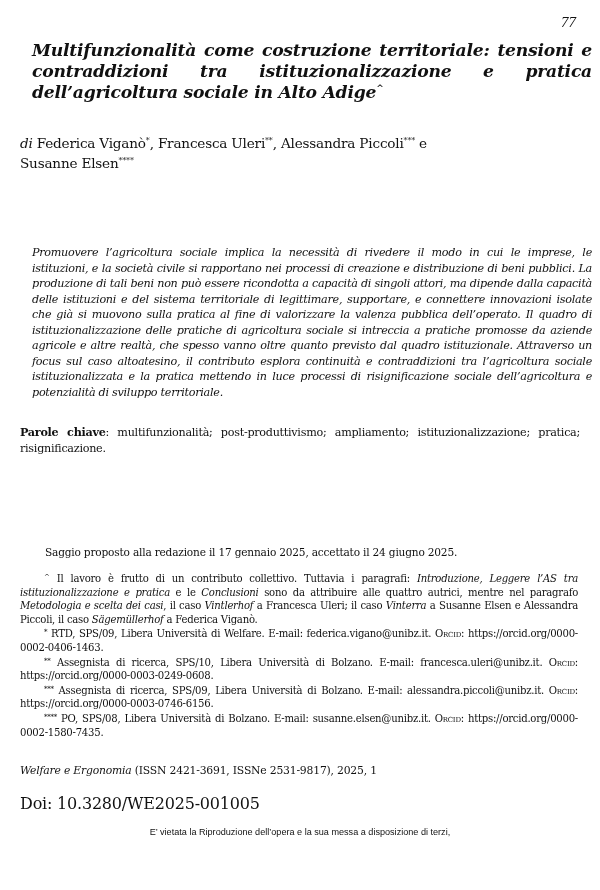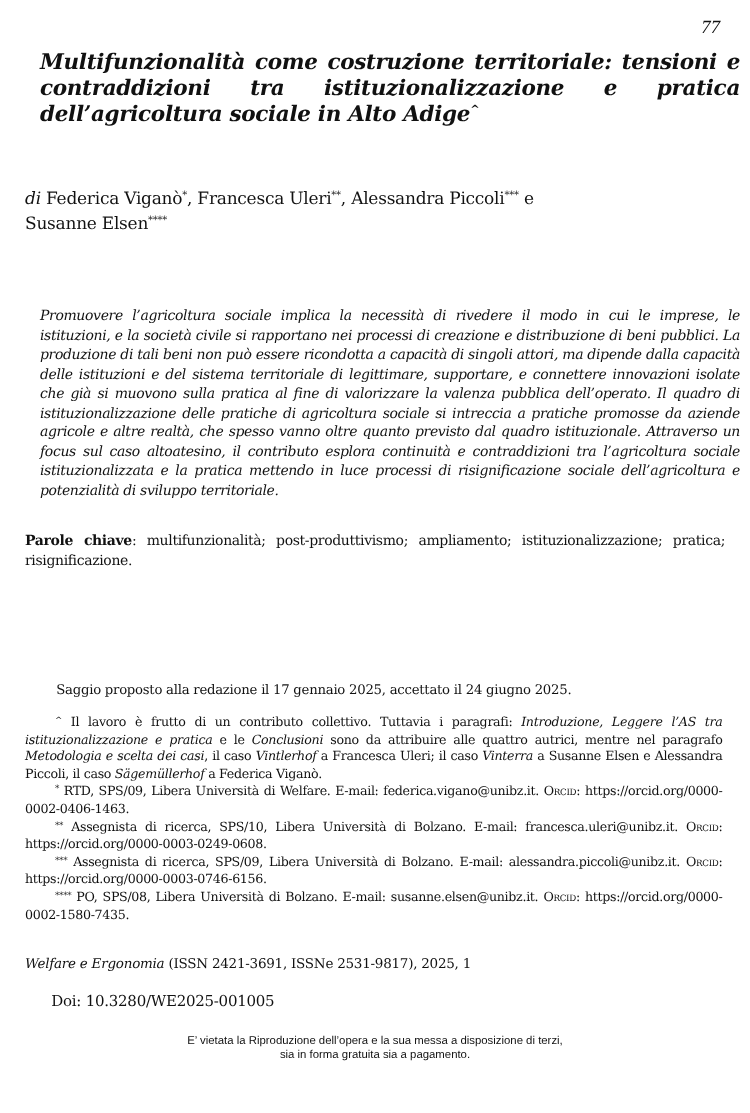--- a/index.html
+++ b/index.html
@@ -40,21 +40,20 @@
     .title sup { font-size: 9px; font-style: normal; vertical-align: 7px; line-height: 0; }
     .authors {
       position: absolute;
       top: 133px;
       left: 20px;
       width: 560px;
       font-family: "DejaVu Serif", serif;
       font-size: 13.6px;
       line-height: 20px;
       letter-spacing: -0.2px;
-      margin-top: 16px;
     }
     .authors .di { font-style: italic; }
     .authors sup { font-size: 8px; vertical-align: 5px; line-height: 0; }
     .abstract {
       position: absolute;
       top: 233px;
       left: 20px;
       width: 560px;
       margin: 12px;
       font-family: "DejaVu Serif", serif;
@@ -109,23 +108,22 @@
       font-family: "DejaVu Serif", serif;
       font-size: 10.8px;
       letter-spacing: -0.2px;
     }
     .journal i { font-style: italic; }
     .doi {
       position: absolute;
       top: 794px;
       left: 20px;
       font-family: "DejaVu Serif", serif;
-      font-size: 12px;
+      font-size: 16px;
       letter-spacing: -0.2px;
-      margin-left: 21px;
     }
     .copyright {
       position: absolute;
       top: 827px;
       left: 100px;
       width: 400px;
       text-align: center;
       font-family: "Liberation Sans", sans-serif;
       font-size: 9.1px;
       line-height: 11.4px;
@@ -161,14 +159,13 @@
 
   <p class="footnote"><span class="mark">****</span><span> PO, SPS/08, Libera Università di Bolzano. E-mail: susanne.elsen@unibz.it. </span><span class="sc">Orcid</span><span>: https://orcid.org/0000-0002-1580-7435.</span></p>
 </div>
 
 <div class="journal"><i>Welfare e Ergonomia</i><span> (ISSN 2421-3691, ISSNe 2531-9817), 2025, 1</span></div>
 
 <div class="doi">Doi: 10.3280/WE2025-001005</div>
 
 <div class="copyright">
   <div>E’ vietata la Riproduzione dell’opera e la sua messa a disposizione di terzi,</div>
-  <div>sia in forma gratuita sia a pagamento.</div>
 </div>
 
 </body></html>

